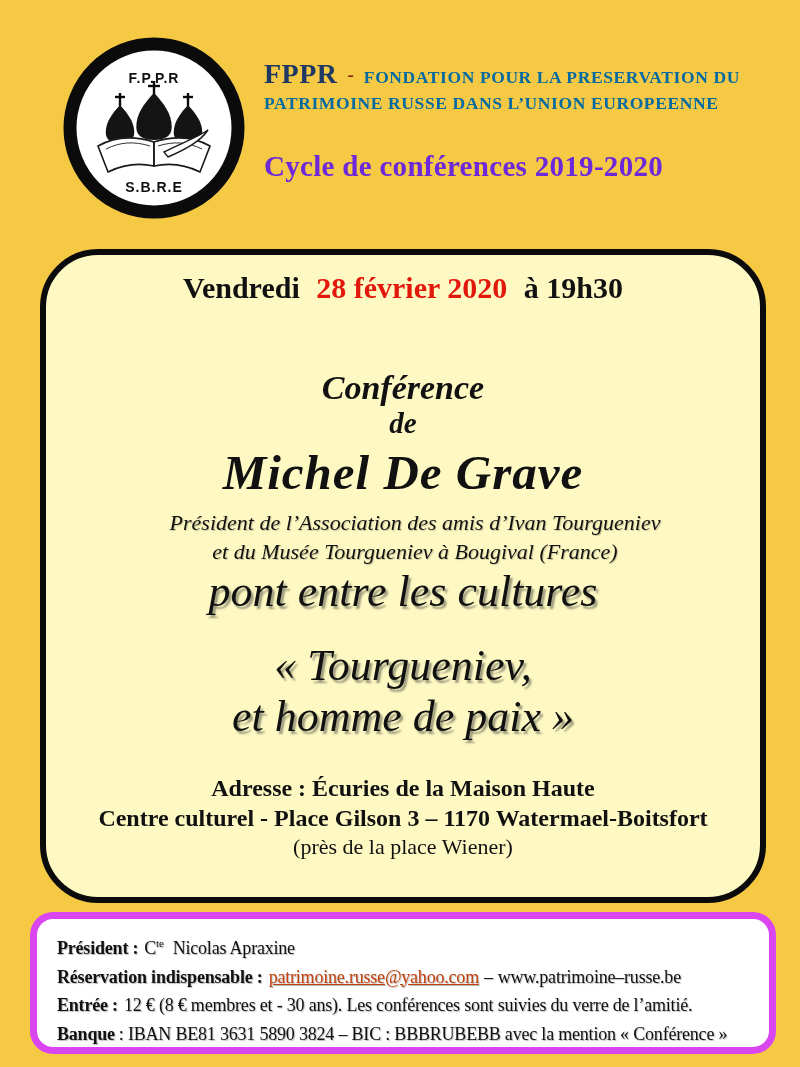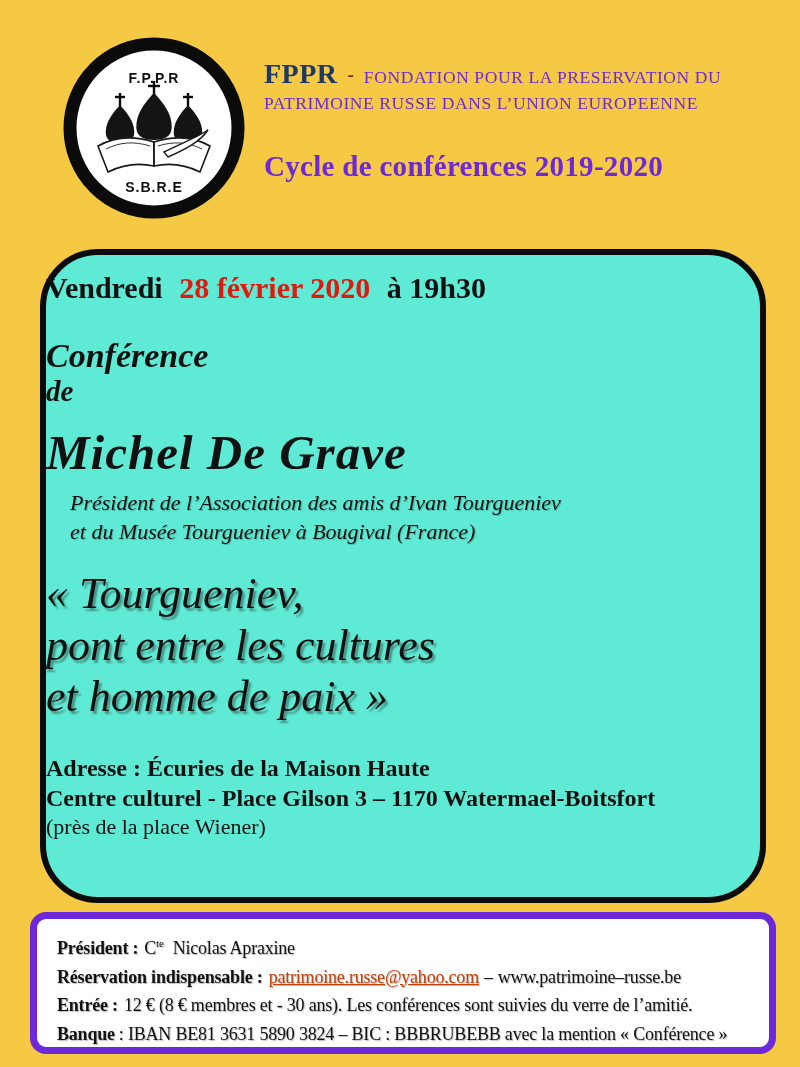--- a/index.html
+++ b/index.html
@@ -11,46 +11,47 @@
   .poster{position:absolute;inset:0;}
 
   
   .logo{position:absolute;left:62px;top:36px;width:184px;height:184px;}
 
   
   .org-block{position:absolute;left:264px;top:58px;width:520px;}
   .org-line1{white-space:nowrap;}
   .abbr{font-size:28px;font-weight:bold;color:#1F3864;letter-spacing:.5px;}
   .sep{font-size:19px;font-weight:bold;color:#7E1B10;margin:0 6px;vertical-align:2px;}
-  .org-caps{font-size:17.5px;font-weight:normal;color:#6d28d9;letter-spacing:.6px;}
+  .org-caps{font-size:17.5px;font-weight:bold;color:#0369a1;letter-spacing:.6px;}
   .org-line2{margin-top:3px;}
   .cycle{margin-top:36px;font-size:29px;font-weight:bold;color:#6d28d9;letter-spacing:.3px;}
 
   
   .main-box{
     position:absolute;left:40px;top:249px;width:714px;height:642px;
-    background:#5eead4;border:6px solid #0B0B0B;border-radius:58px;
+    background:#fef9c3;border:6px solid #0B0B0B;border-radius:58px;
+    text-align:center;
   }
   .date-line{margin-top:16px;font-size:30px;font-weight:bold;white-space:nowrap;}
   .date-red{color:#E3180D;margin:0 9px;}
-  .kind1{margin-top:32px;font-size:34px;font-weight:bold;font-style:italic;}
+  .kind1{margin-top:64px;font-size:34px;font-weight:bold;font-style:italic;}
   .kind2{font-size:29px;font-weight:bold;font-style:italic;}
-  .speaker{margin-top:16px;font-size:49px;font-weight:bold;font-style:italic;letter-spacing:1px;}
+  .speaker{margin-top:4px;font-size:49px;font-weight:bold;font-style:italic;letter-spacing:1px;}
   .sp-title{font-size:22px;font-style:italic;line-height:1.3;text-shadow:1px 1px 1px rgba(0,0,0,.22);padding-left:24px;}
   .sp-title-first{margin-top:8px;}
   .quote{font-size:44px;font-style:italic;line-height:1.17;text-shadow:2.5px 2.5px 2px rgba(40,40,40,.45);}
   .quote-first{margin-top:22px;}
   .addr-bold{font-size:24px;font-weight:bold;line-height:1.28;}
   .addr-first{margin-top:30px;}
   .addr-note{font-size:22px;margin-top:0;}
 
   
   .footer-box{
     position:absolute;left:30px;top:912px;width:746px;height:142px;
-    box-sizing:border-box;background:#fff;border:7px solid #6d28d9;border-radius:16px;
+    box-sizing:border-box;background:#fff;border:7px solid #d946ef;border-radius:23px;
     padding:10px 14px 14px 20px;overflow:hidden;
   }
   .f-line{font-size:18px;line-height:28.5px;white-space:nowrap;letter-spacing:-.2px;
           text-shadow:1px 1px 1px rgba(0,0,0,.28);}
   .f-bold{font-weight:bold;margin-right:6px;}
   .f-bold-tight{font-weight:bold;margin-right:4px;}
   sup{font-size:11px;}
   .sup-gap{margin-right:9px;}
   .email{color:#c2410c;text-decoration:underline;}
   .f-sep{margin:0 5px;}
@@ -111,22 +112,22 @@
       <span>à 19h30</span>
     </div>
 
     <div class="kind1">Conférence</div>
     <div class="kind2">de</div>
     <div class="speaker">Michel De Grave</div>
 
     <div class="sp-title sp-title-first">Président de l’Association des amis d’Ivan Tourgueniev</div>
     <div class="sp-title">et du Musée Tourgueniev à Bougival (France)</div>
 
+    <div class="quote">pont entre les cultures</div>
     <div class="quote quote-first">« Tourgueniev,</div>
-    <div class="quote">pont entre les cultures</div>
     <div class="quote">et homme de paix  »</div>
 
     <div class="addr-bold addr-first">Adresse : Écuries de la Maison Haute</div>
     <div class="addr-bold">Centre culturel - Place Gilson 3 – 1170 Watermael-Boitsfort</div>
     <div class="addr-note">(près de la place Wiener)</div>
   </div>
 
   <div class="footer-box">
     <div class="f-line">
       <span class="f-bold">Président :</span><span>C</span><sup class="sup-gap">te</sup><span>Nicolas Apraxine</span>

